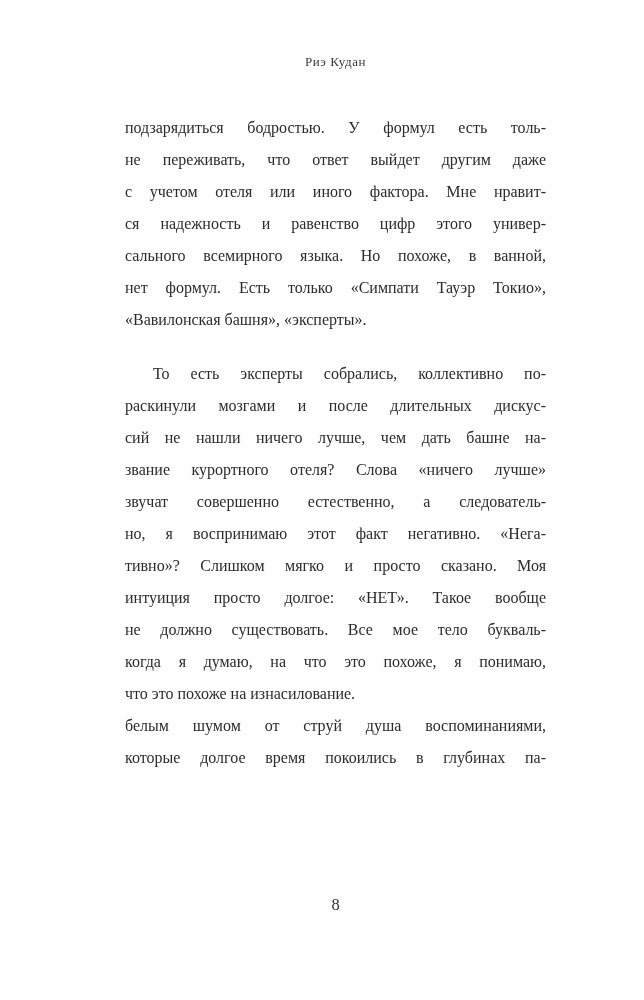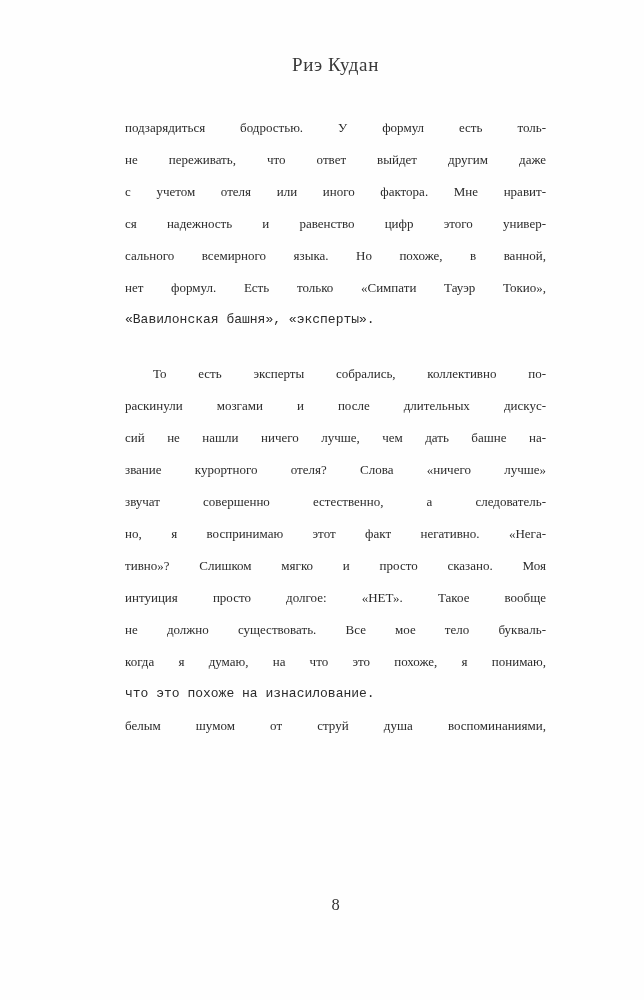--- a/index.html
+++ b/index.html
@@ -15,43 +15,42 @@
     height: 1000px;
     background: #fefefe;
     overflow: hidden;
   }
   .running-header {
     position: absolute;
     top: 54px;
     left: 125px;
     width: 421px;
     text-align: center;
-    font-size: 19px;
+    font-size: 13px;
     letter-spacing: 0.6px;
     color: #3a3a3a;
   }
   .body-text {
     position: absolute;
     top: 112px;
     left: 125px;
     width: 421px;
-    font-size: 13px;
+    font-size: 16px;
     line-height: 32px;
     color: #2b2b2b;
   }
   .line {
     text-align: justify;
     text-align-last: justify;
     -moz-text-align-last: justify;
     height: 32px;
     overflow: hidden;
   }
   .line.para-end {
     text-align-last: left;
-    font-family: Liberation Mono, monospace;
     -moz-text-align-last: left;
   }
   .line.para-start {
     text-indent: 28px;
     margin-top: 22px;
   }
   .page-number {
     position: absolute;
     top: 895px;
     left: 125px;
@@ -83,17 +82,18 @@
     <div class="line">звание курортного отеля? Слова «ничего лучше»</div>
     <div class="line">звучат совершенно естественно, а следователь-</div>
     <div class="line">но, я воспринимаю этот факт негативно. «Нега-</div>
     <div class="line">тивно»? Слишком мягко и просто сказано. Моя</div>
     <div class="line">интуиция просто долгое: «НЕТ». Такое вообще</div>
     <div class="line">не должно существовать. Все мое тело букваль-</div>
     <div class="line">когда я думаю, на что это похоже, я понимаю,</div>
     <div class="line para-end">что это похоже на изнасилование.</div>
 
     <div class="line">белым шумом от струй душа воспоминаниями,</div>
+    <div class="line">которые долгое время покоились в глубинах па-</div>
   </div>
 
   <div class="page-number">8</div>
 
 </div>
 
 </body></html>

